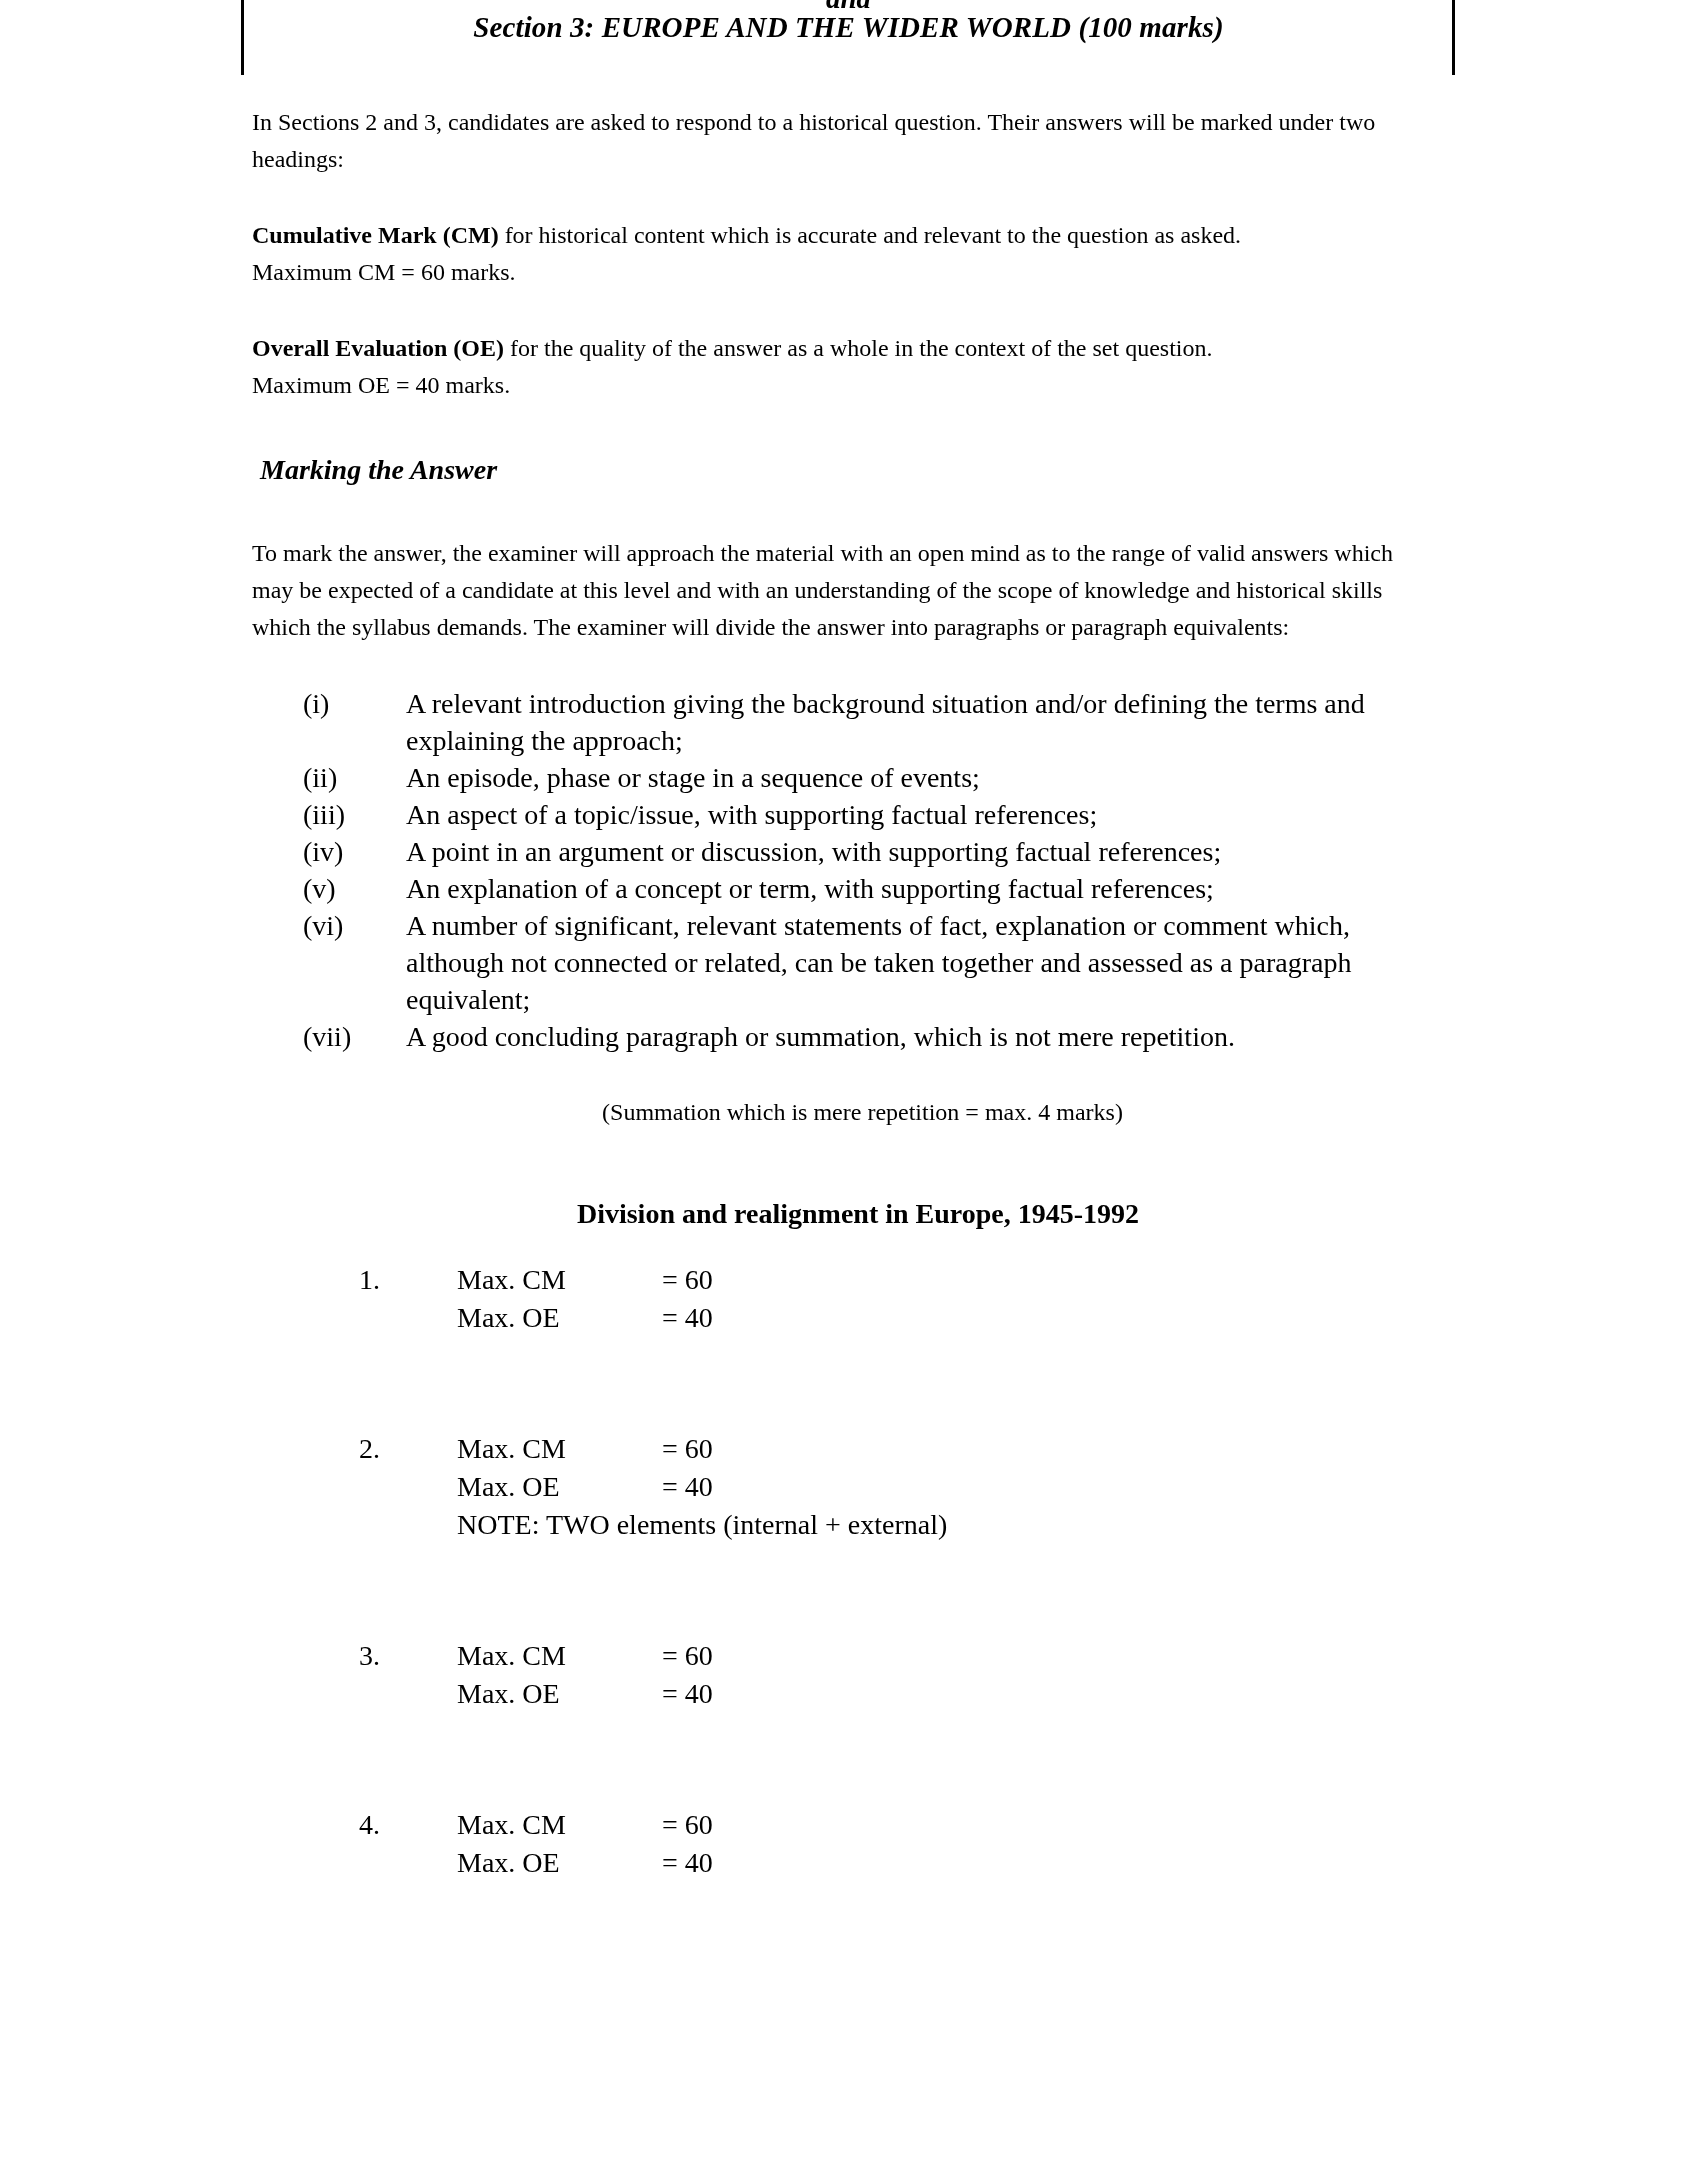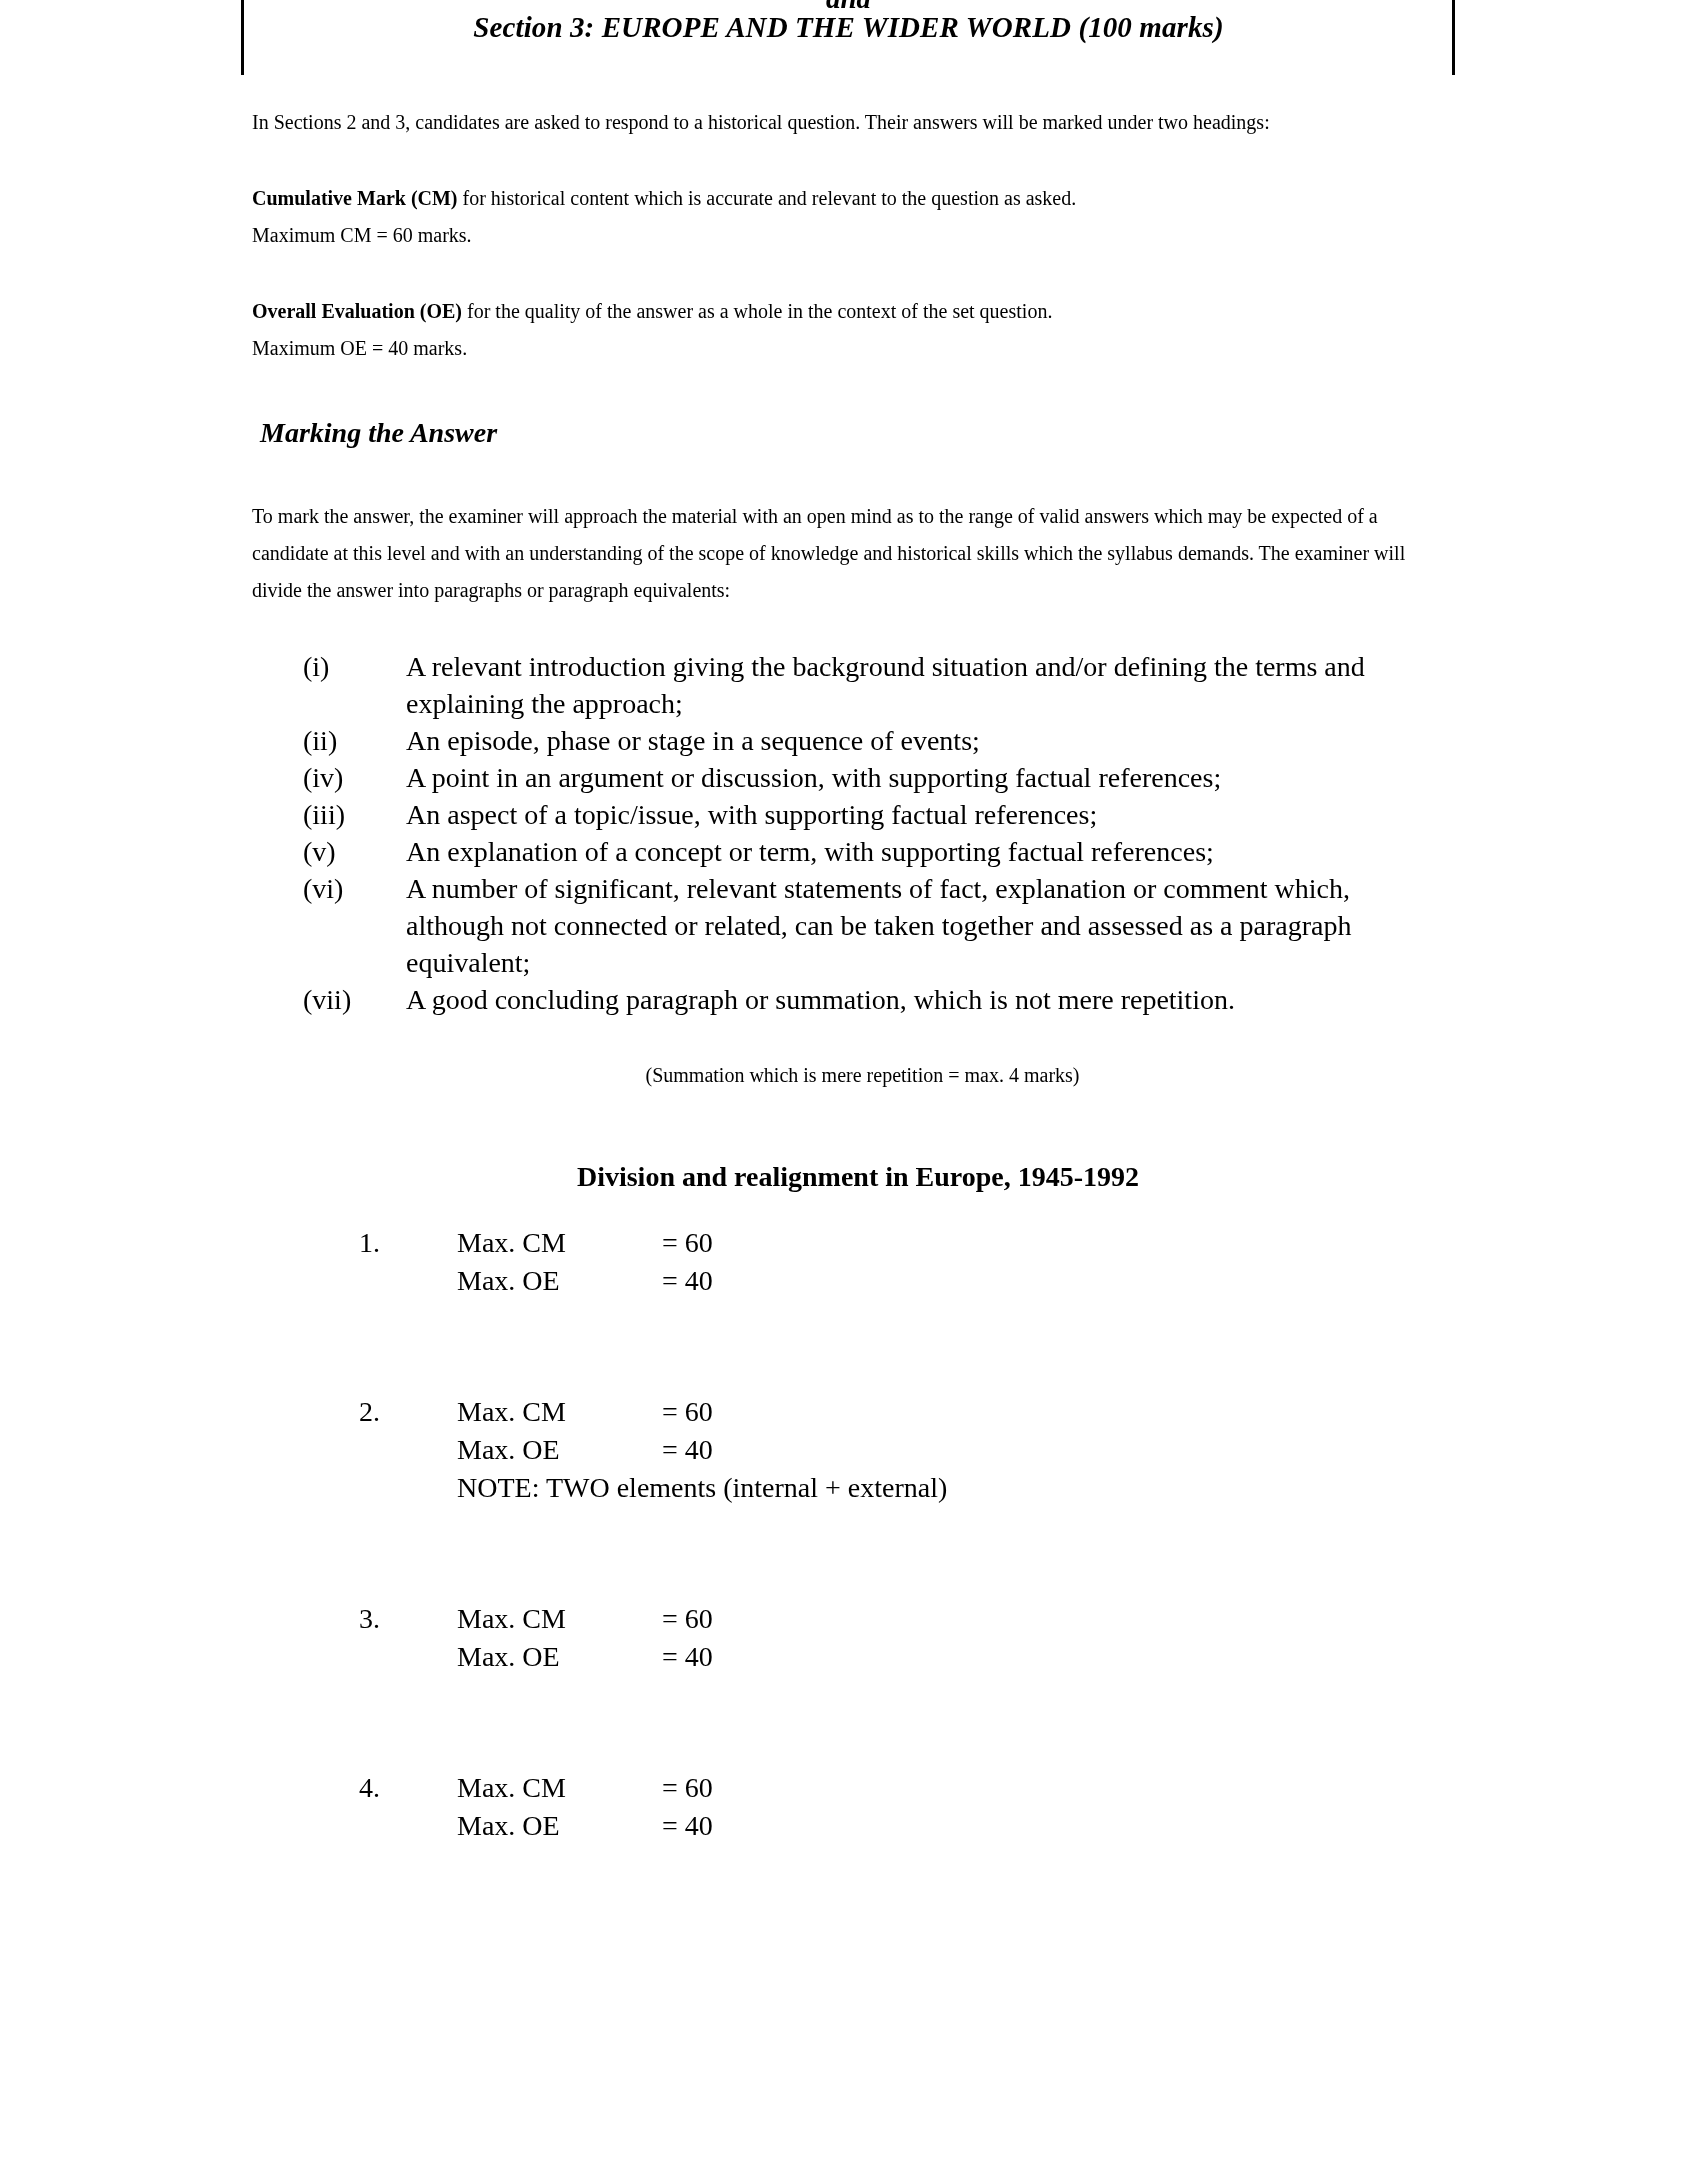--- a/index.html
+++ b/index.html
@@ -66,21 +66,21 @@
   
   .body {
     position: absolute;
     left: 252px;
     top: 104px;
     width: 1161px;
   }
 
   p.para {
     margin: 0;
-    font-size: 20px;
+    font-size: 24px;
     line-height: 37px;
     text-align: left;
   }
   .gap-para { height: 39px; }
 
   .bold { font-weight: bold; }
 
   h3.sub-head {
     margin: 8px;
     font-size: 28px;
@@ -197,26 +197,26 @@
     <ul class="roman-list">
       <li>
         <span class="roman-marker">(i)</span>
         <span class="roman-text">A relevant introduction giving the background situation and/or defining the terms and explaining the approach;</span>
       </li>
       <li>
         <span class="roman-marker">(ii)</span>
         <span class="roman-text">An episode, phase or stage in a sequence of events;</span>
       </li>
       <li>
+        <span class="roman-marker">(iii)</span>
+        <span class="roman-text">An aspect of a topic/issue, with supporting factual references;</span>
+      </li>
+      <li>
         <span class="roman-marker">(iv)</span>
         <span class="roman-text">A point in an argument or discussion, with supporting factual references;</span>
-      </li>
-      <li>
-        <span class="roman-marker">(iii)</span>
-        <span class="roman-text">An aspect of a topic/issue, with supporting factual references;</span>
       </li>
       <li>
         <span class="roman-marker">(v)</span>
         <span class="roman-text">An explanation of a concept or term, with supporting factual references;</span>
       </li>
       <li>
         <span class="roman-marker">(vi)</span>
         <span class="roman-text">A number of significant, relevant statements of fact, explanation or comment which, although not connected or related, can be taken together and assessed as a paragraph equivalent;</span>
       </li>
       <li>

